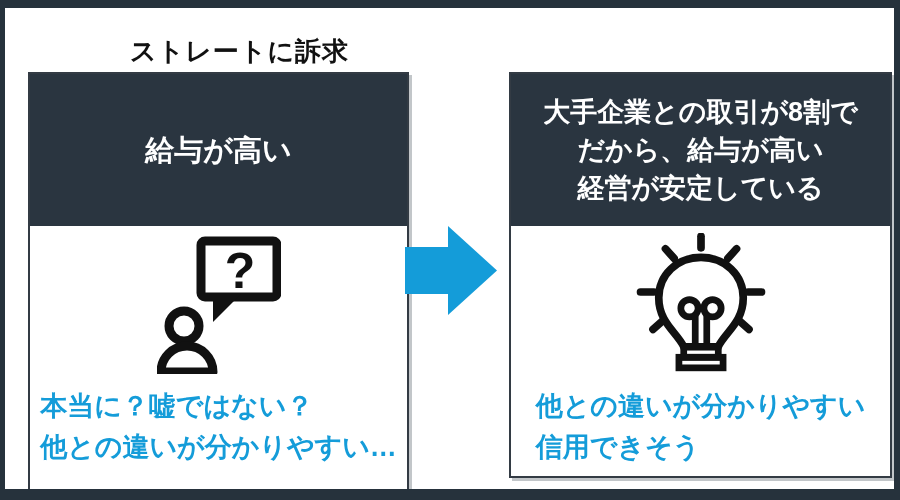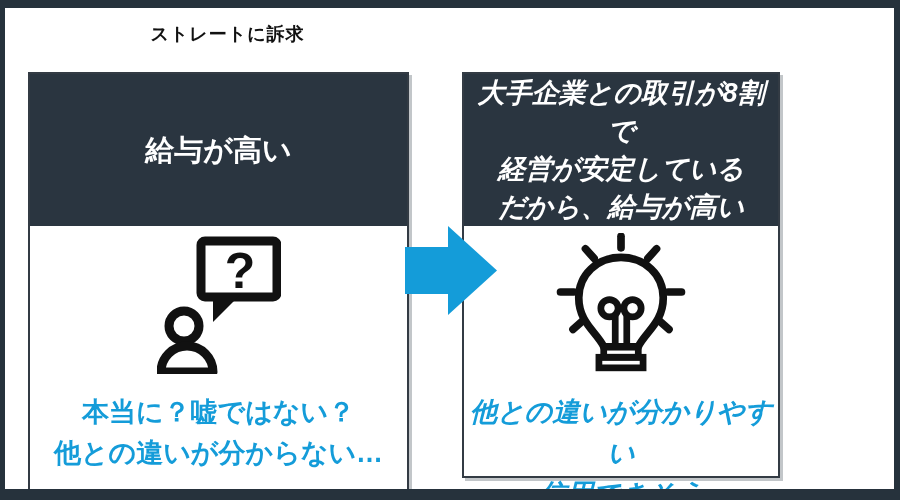--- a/index.html
+++ b/index.html
@@ -8,48 +8,48 @@
     font-family:"Liberation Sans","DejaVu Sans",sans-serif;
     box-sizing:border-box;
   }
   .frame{
     position:absolute;inset:0;box-sizing:border-box;pointer-events:none;z-index:20;
     border-style:solid;
     border-color:var(--frame,#26323C);
     border-top-width:8px;border-left-width:5px;border-right-width:6px;border-bottom-width:11px;
   }
   .col-title{
-    position:absolute;margin:1px;top:24px;text-align:center;
-    font-size:18px;font-weight:700;color:var(--title-text,#111);
+    position:absolute;margin:13px;top:24px;text-align:center;
+    font-size:26px;font-weight:700;color:var(--title-text,#111);
     letter-spacing:1px;line-height:1.1;
   }
   .col-title.left{left:36px;width:381px;}
   .col-title.right{left:482px;width:383px;}
   .panel{
     position:absolute;top:72px;box-sizing:border-box;background:#fff;
     border:2px solid var(--panel-border,#333B44);
     box-shadow:3px 3px 0 var(--shadow,#C2C6C9);
     display:flex;flex-direction:column;
   }
   .panel.left{left:28px;width:381px;height:461px;}
-  .panel.right{left:462px;width:318px;height:406px;font-style:italic;}
+  .panel.right{left:509px;width:383px;height:406px;}
   .claim{
     height:152px;flex:0 0 152px;background:var(--header-bg,#2A3540);
     display:flex;flex-direction:column;align-items:center;justify-content:center;
     color:var(--header-text,#fff);font-weight:700;text-align:center;
   }
   .claim .one-line{font-size:29px;line-height:1.2;}
   .claim .multi-line{font-size:27px;line-height:38px;}
   .panel-body{
     flex:1;display:flex;flex-direction:column;align-items:center;
     padding-top:6px;
   }
   .icon-box{height:140px;display:flex;align-items:center;justify-content:center;margin-top:2px;}
   .reaction{
-    margin-top:18px;text-align:center;
+    margin-top:12px;
     color:var(--accent-blue,#149CD9);font-weight:700;
     font-size:27px;line-height:41px;
   }
   .arrow-wrap{
     position:absolute;left:405px;top:226px;width:92px;height:89px;z-index:10;
   }
   svg{display:block;}
 </style>
 </head>
 <body>
@@ -72,36 +72,36 @@
             <rect x="44" y="7" width="76" height="56" rx="4"></rect>
             <circle cx="27" cy="92" r="15"></circle>
             <path d="M4 138 A26 26 0 0 1 56 138 Z" stroke-linejoin="round"></path>
           </g>
           <polygon points="56,60 56,88 84,60" fill="#111111"></polygon>
           <text x="83" y="54" text-anchor="middle" font-size="50" font-weight="bold" font-family="Liberation Sans, DejaVu Sans, sans-serif" fill="#111111">?</text>
         </svg>
       </div>
       <div class="reaction">
         <div>本当に？嘘ではない？</div>
-        <div>他との違いが分からない…</div>
+        <div>他との違いが分かりやすい…</div>
       </div>
     </div>
   </section>
 
   <div class="arrow-wrap">
     <svg width="92" height="89" viewBox="0 0 92 89">
       <polygon points="0,21 43,21 43,0 92,44.5 43,89 43,68 0,68" fill="#149CD9" class="arrow-shape"></polygon>
     </svg>
   </div>
 
   <section class="panel right">
     <header class="claim">
       <div class="multi-line">大手企業との取引が8割で</div>
+      <div class="multi-line">だから、給与が高い</div>
       <div class="multi-line">経営が安定している</div>
-      <div class="multi-line">だから、給与が高い</div>
     </header>
     <div class="panel-body">
       <div class="icon-box">
 
         <svg width="144" height="142" viewBox="0 0 150 145">
           <g stroke="#111111" fill="none" stroke-width="8" stroke-linecap="round">
             <path d="M57 117 C50 102 31 92 31 66 C31 42 50 24 75 24 C100 24 119 42 119 66 C119 92 100 102 93 117 Z"></path>
             <circle cx="63" cy="77" r="9" stroke-width="7"></circle>
             <circle cx="87" cy="77" r="9" stroke-width="7"></circle>
             <line x1="69" y1="85" x2="69" y2="116" stroke-width="7"></line>

